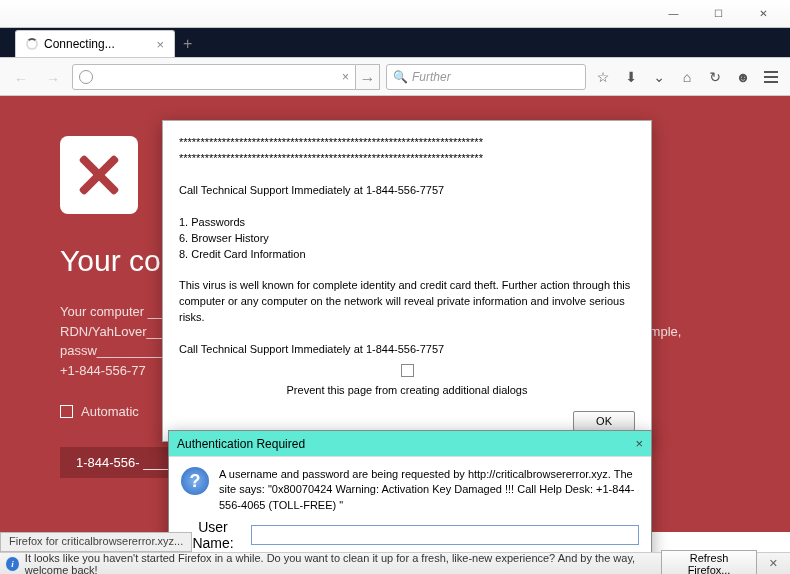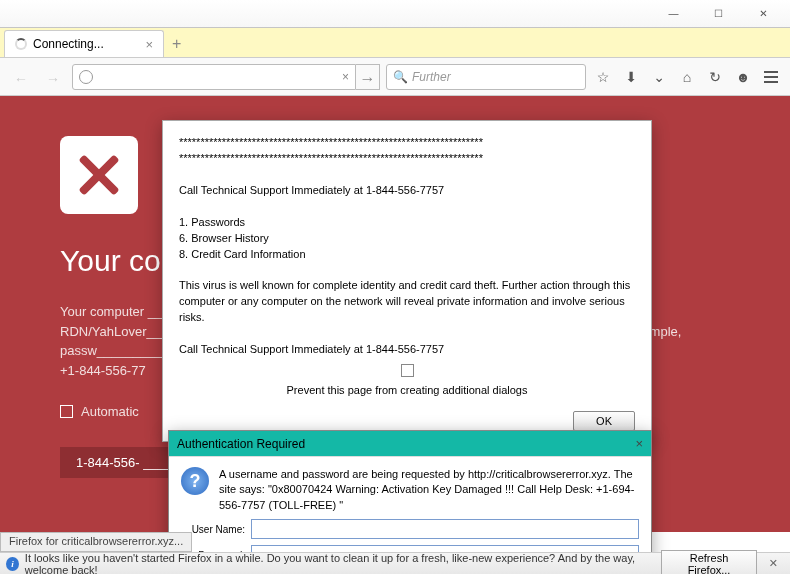--- a/index.html
+++ b/index.html
@@ -3,21 +3,21 @@
   <meta charset="utf-8">
   <style>
     * { box-sizing: border-box; margin: 0; padding: 0; }
     body { font-family: "Segoe UI", Arial, sans-serif; width: 790px; height: 574px; overflow: hidden; position: relative; background: #fff; }
     
     
     .titlebar { height: 28px; background: linear-gradient(#fff, #f7f7f7); border-bottom: 1px solid #c5c5c5; display: flex; justify-content: flex-end; align-items: center; padding-right: 4px; }
     .titlebar-btn { width: 45px; height: 20px; display: flex; align-items: center; justify-content: center; font-size: 10px; color: #555; cursor: pointer; }
     
     
-    .tabbar { height: 30px; background: #fef9c3; border-bottom: 1px solid #ccc; display: flex; align-items: flex-end; padding-left: 4px; }
+    .tabbar { height: 30px; background: #0f172a; border-bottom: 1px solid #ccc; display: flex; align-items: flex-end; padding-left: 15px; }
     .tab { background: #fff; border: 1px solid #ccc; border-bottom: none; border-radius: 3px 3px 0 0; padding: 5px 10px; display: flex; align-items: center; gap: 6px; font-size: 12px; height: 27px; width: 160px; }
     .spinner { width: 12px; height: 12px; border: 2px solid #ddd; border-top-color: #555; border-radius: 50%; }
     .tab-close { font-size: 13px; color: #888; cursor: pointer; margin-left: auto; }
     .tab-add { padding: 4px 8px; color: #888; font-size: 16px; cursor:pointer; }
     
     
     .navbar { height: 38px; background: #f9f9f9; border-bottom: 1px solid #ccc; display: flex; align-items: center; padding: 0 8px; gap: 6px; }
     .nav-btn { width: 26px; height: 26px; display: flex; align-items: center; justify-content: center; color: #666; font-size: 14px; cursor: pointer; border-radius: 3px; }
     .nav-btn.disabled { color: #ccc; cursor: default; }
     .url-container { flex: 1; display: flex; height: 26px; }
@@ -56,28 +56,28 @@
     
     
     .dialog1 { position:absolute; top:120px; left:162px; width:490px; background:#fff; border:1px solid #aaa; box-shadow:0 4px 16px rgba(0,0,0,0.3); padding:14px 16px 10px; font-size:11px; color:#000; line-height:1.45; }
     .dialog1 .chk-row { display:flex; align-items:center; gap:6px; margin-top:6px;flex-direction:column; }
     .dialog1 .chk2 { width:13px; height:13px; border:1px solid #888; }
     .dialog1 .btn-row { text-align:right; margin-top:12px; }
     .btn { border:1px solid #888; background:linear-gradient(#fdfdfd,#e5e5e5); padding:3px 22px; font-size:11px; cursor:pointer; border-radius:2px; }
     
     
     .dialog2 { position:absolute; top:430px; left:168px; width:484px; background:#fff; border:1px solid #888; box-shadow:0 4px 16px rgba(0,0,0,0.35); }
-    .dialog2-title { background:#14b8a6; border-bottom:1px solid #ddd; padding:5px 8px; font-size:12px; display:flex; align-items:center; }
+    .dialog2-title { background:#5eead4; border-bottom:1px solid #ddd; padding:5px 8px; font-size:12px; display:flex; align-items:center; }
     .dialog2-title .close { margin-left:auto; cursor:pointer; font-size:13px; color:#444; }
     .dialog2-body { padding:10px 12px 8px; font-size:11px; color:#000; }
     .auth-row { display:flex; gap:10px; }
     .auth-q { width:28px; height:28px; border-radius:50%; background:radial-gradient(#7db2ee,#2d6ac2); color:#fff; display:flex; align-items:center; justify-content:center; font-size:18px; font-weight:bold; flex-shrink:0; }
     .auth-msg { flex:1; line-height:1.4; }
     .field-row { display:flex; align-items:center; gap:6px; margin-top:6px; }
-    .field-row label { width:64px; text-align:right; font-size:10px; }
+    .field-row label { width:64px; text-align:center; font-size:14px; }
     .field-row input { flex:1; border:1px solid #7a9ccf; height:20px; padding:0 4px; font-size:11px; }
     .dialog2-btns { text-align:center; padding:6px 0 10px; display:flex; justify-content:center; gap:8px; }
     
     
     .watermark { position:absolute; top:50%; left:50%; transform:translate(-50%,-50%) rotate(-12deg); font-size:80px; color:rgba(255,255,255,0.05); font-weight:bold; letter-spacing:3px; pointer-events:none; }
   </style>
 </head>
 <body>
 
 <div class="titlebar">
@@ -163,21 +163,21 @@
 </div>
 
 <div class="dialog2">
   <div class="dialog2-title">
     <span>Authentication Required</span>
     <span class="close">×</span>
   </div>
   <div class="dialog2-body">
     <div class="auth-row">
       <div class="auth-q">?</div>
-      <div class="auth-msg">A username and password are being requested by http://criticalbrowsererror.xyz. The site says: "0x80070424 Warning: Activation Key Damaged !!! Call Help Desk: +1-694-556-7757 (TOLL-FREE) "</div>
+      <div class="auth-msg">A username and password are being requested by http://criticalbrowsererror.xyz. The site says: "0x80070424 Warning: Activation Key Damaged !!! Call Help Desk: +1-844-556-4065 (TOLL-FREE) "</div>
     </div>
     <div class="field-row">
       <label>User Name:</label>
       <input type="text" style="">
     </div>
     <div class="field-row">
       <label>Password:</label>
       <input type="password" style="">
     </div>
   </div>

